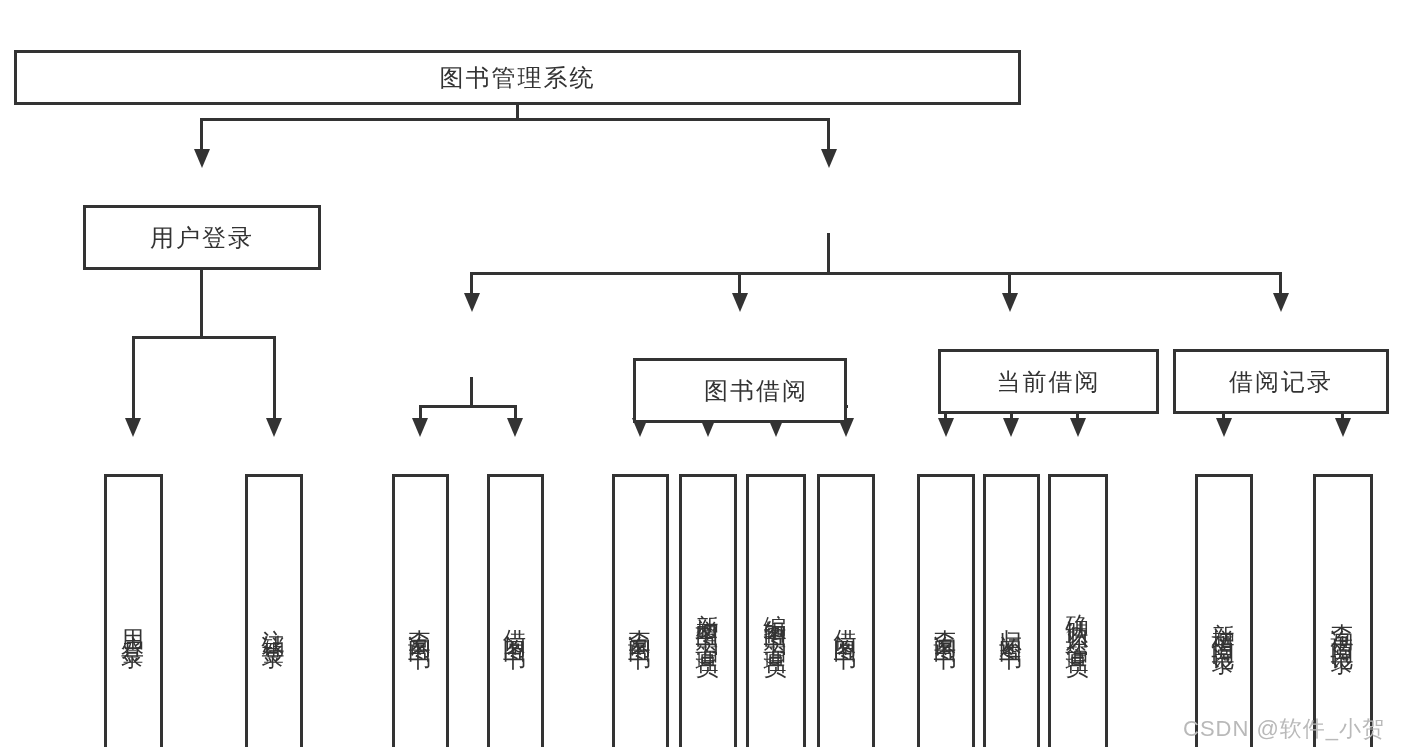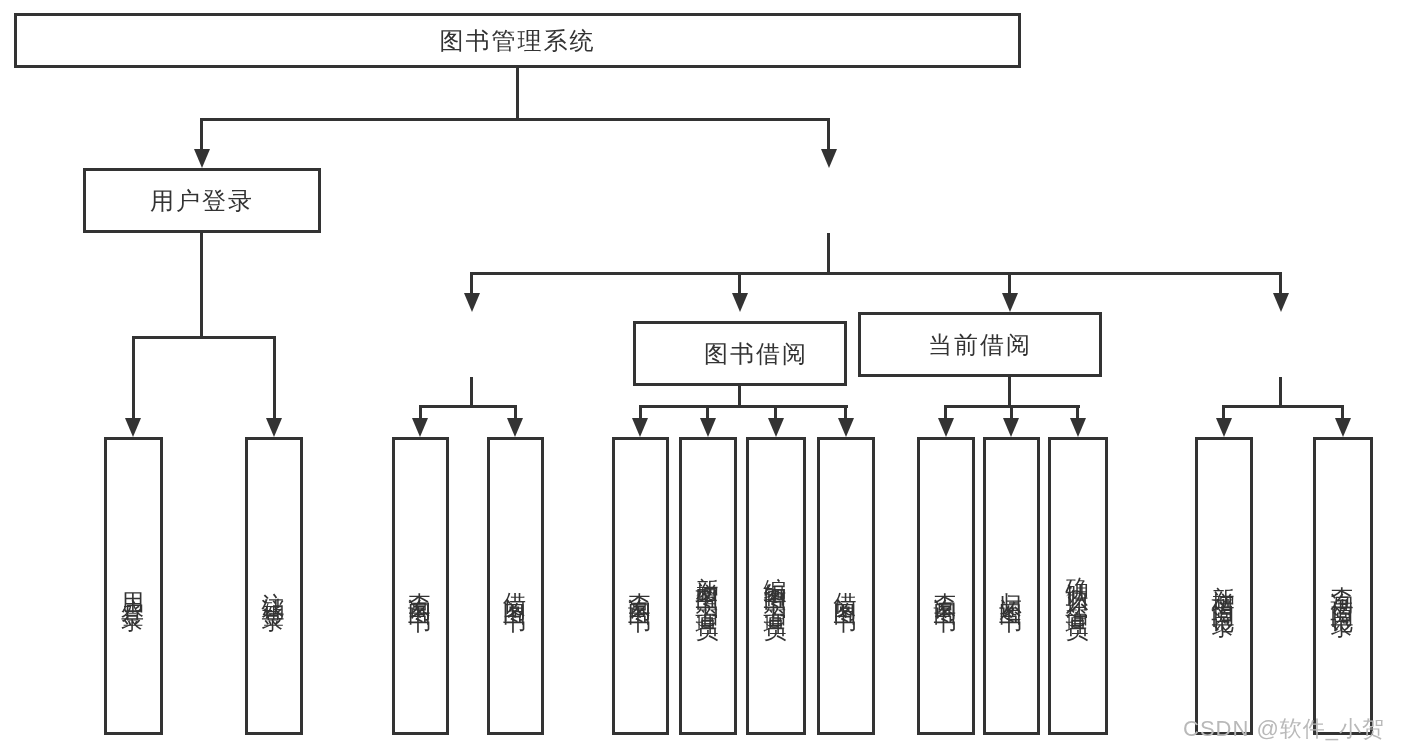--- a/index.html
+++ b/index.html
@@ -3,21 +3,21 @@
 <meta charset="utf-8">
 <style>
   html,body { margin:0; padding:0; background:#ffffff; }
   .canvas {
     position:relative; width:1405px; height:747px; background:#ffffff;
     font-family:"Liberation Sans", sans-serif; color:#333333; overflow:hidden;
   }
   .box {
     position:absolute; box-sizing:border-box; background:#ffffff;
     border:3px solid #333333; display:flex; align-items:center; justify-content:center;
-    font-size:24px; color:#333333; letter-spacing:2px; z-index:2;
+    font-size:24px; color:#333333; letter-spacing:2px; z-index:2;margin-top:37px;
   }
   .box.v {
     writing-mode:vertical-rl; font-size:23px; letter-spacing:6px;
   }
   .hline, .vline { position:absolute; background:#333333; z-index:1; }
   .hline { height:3px; }
   .vline { width:3px; }
   .arrow {
     position:absolute; width:0; height:0; z-index:1;
     border-left:8px solid transparent; border-right:8px solid transparent;
@@ -31,21 +31,22 @@
 </head>
 <body>
 
 <div class="canvas">
 
   <div class="box" style="left:14px; top:13px; width:1007px; height:55px;">图书管理系统</div>
 
   <div class="box" style="left:83px; top:168px; width:238px; height:65px;">用户登录</div>
 
   <div class="box" style="left:633px; top:321px; width:214px; height:65px;padding-left:32px;">图书借阅</div>
-  <div class="box" style="left:858px; top:312px; width:244px; height:65px;">当前借阅</div>
+  <div class="box" style="left:938px; top:312px; width:221px; height:65px;">当前借阅</div>
+  <div class="box" style="left:1173px; top:312px; width:216px; height:65px;">借阅记录</div>
 
   <div class="box v" style="left:104px; top:437px; width:59px; height:298px;">用户登录</div>
   <div class="box v" style="left:245px; top:437px; width:58px; height:298px;">注销登录</div>
 
   <div class="box v" style="left:392px; top:437px; width:57px; height:298px;">查询图书</div>
   <div class="box v" style="left:487px; top:437px; width:57px; height:298px;">借阅图书</div>
 
   <div class="box v" style="left:612px; top:437px; width:57px; height:298px;">查询图书</div>
   <div class="box v" style="left:679px; top:437px; width:58px; height:298px;">新增图书（管理员）</div>
   <div class="box v" style="left:746px; top:437px; width:60px; height:298px;">编辑图书（管理员）</div>

